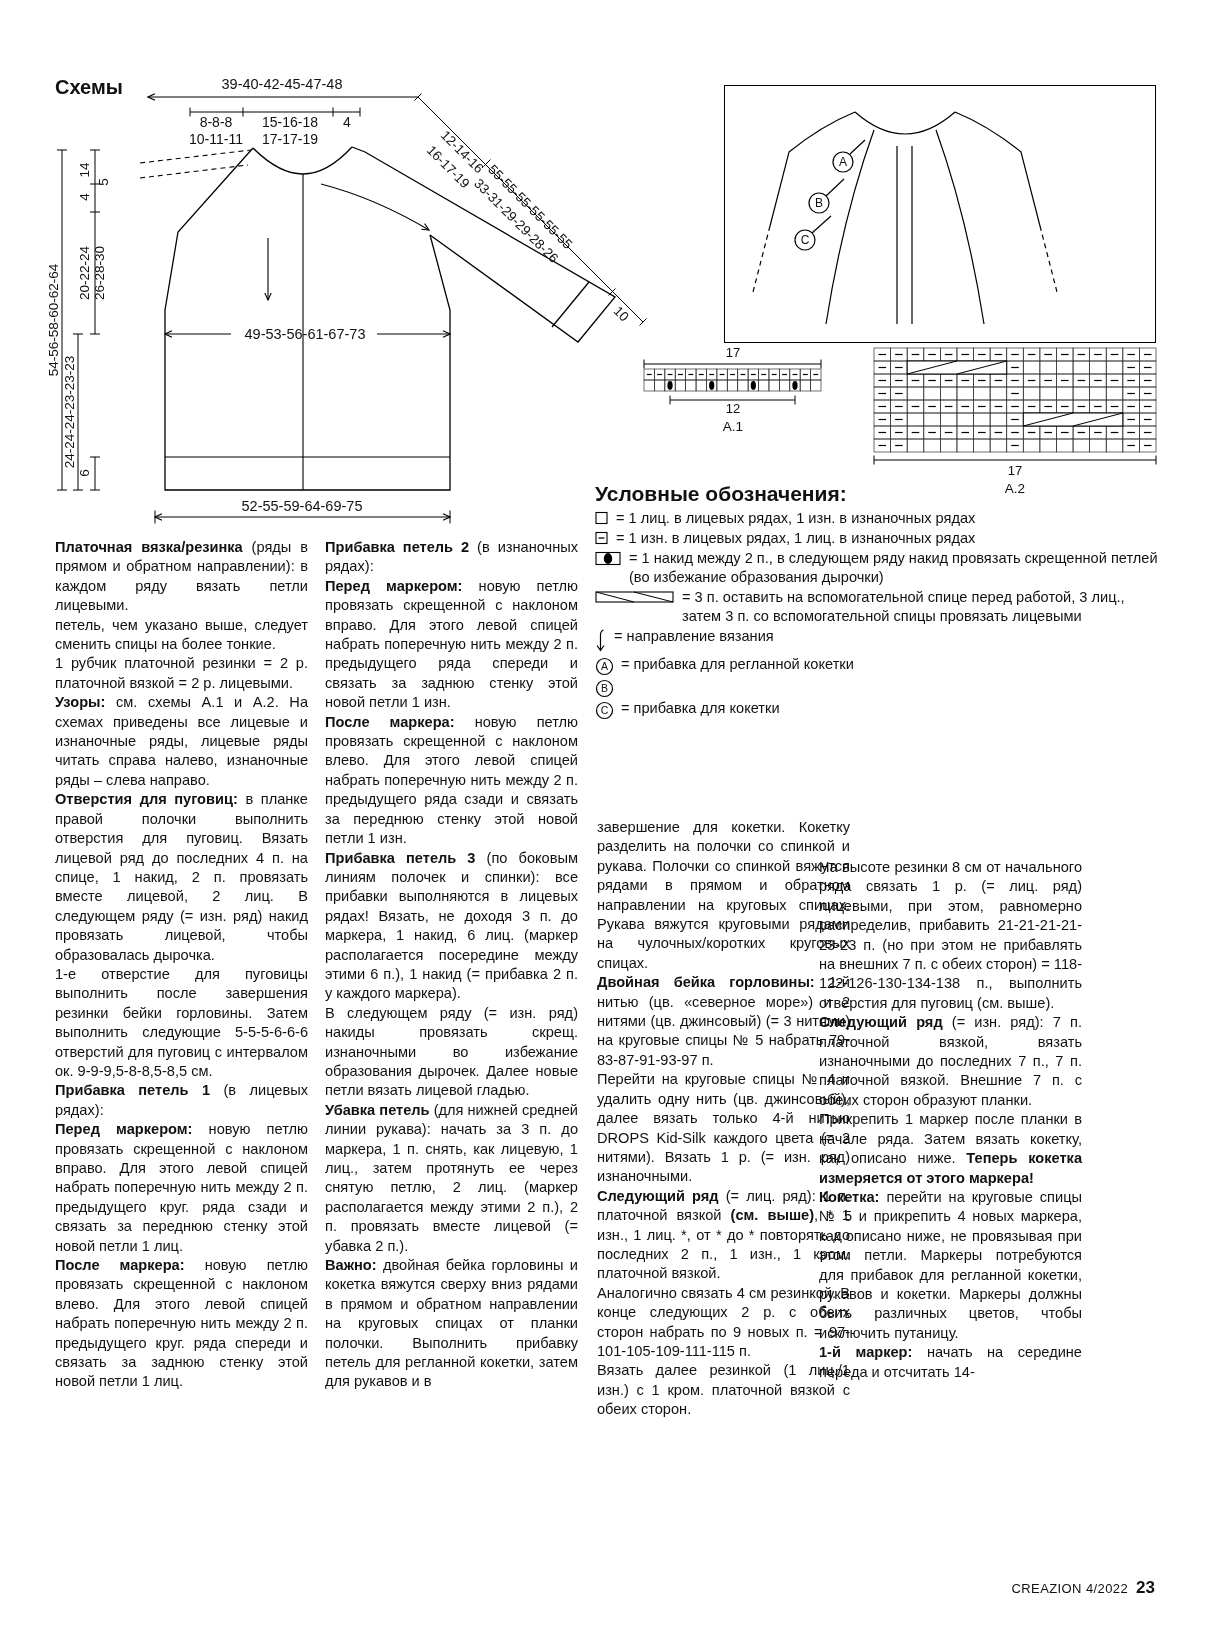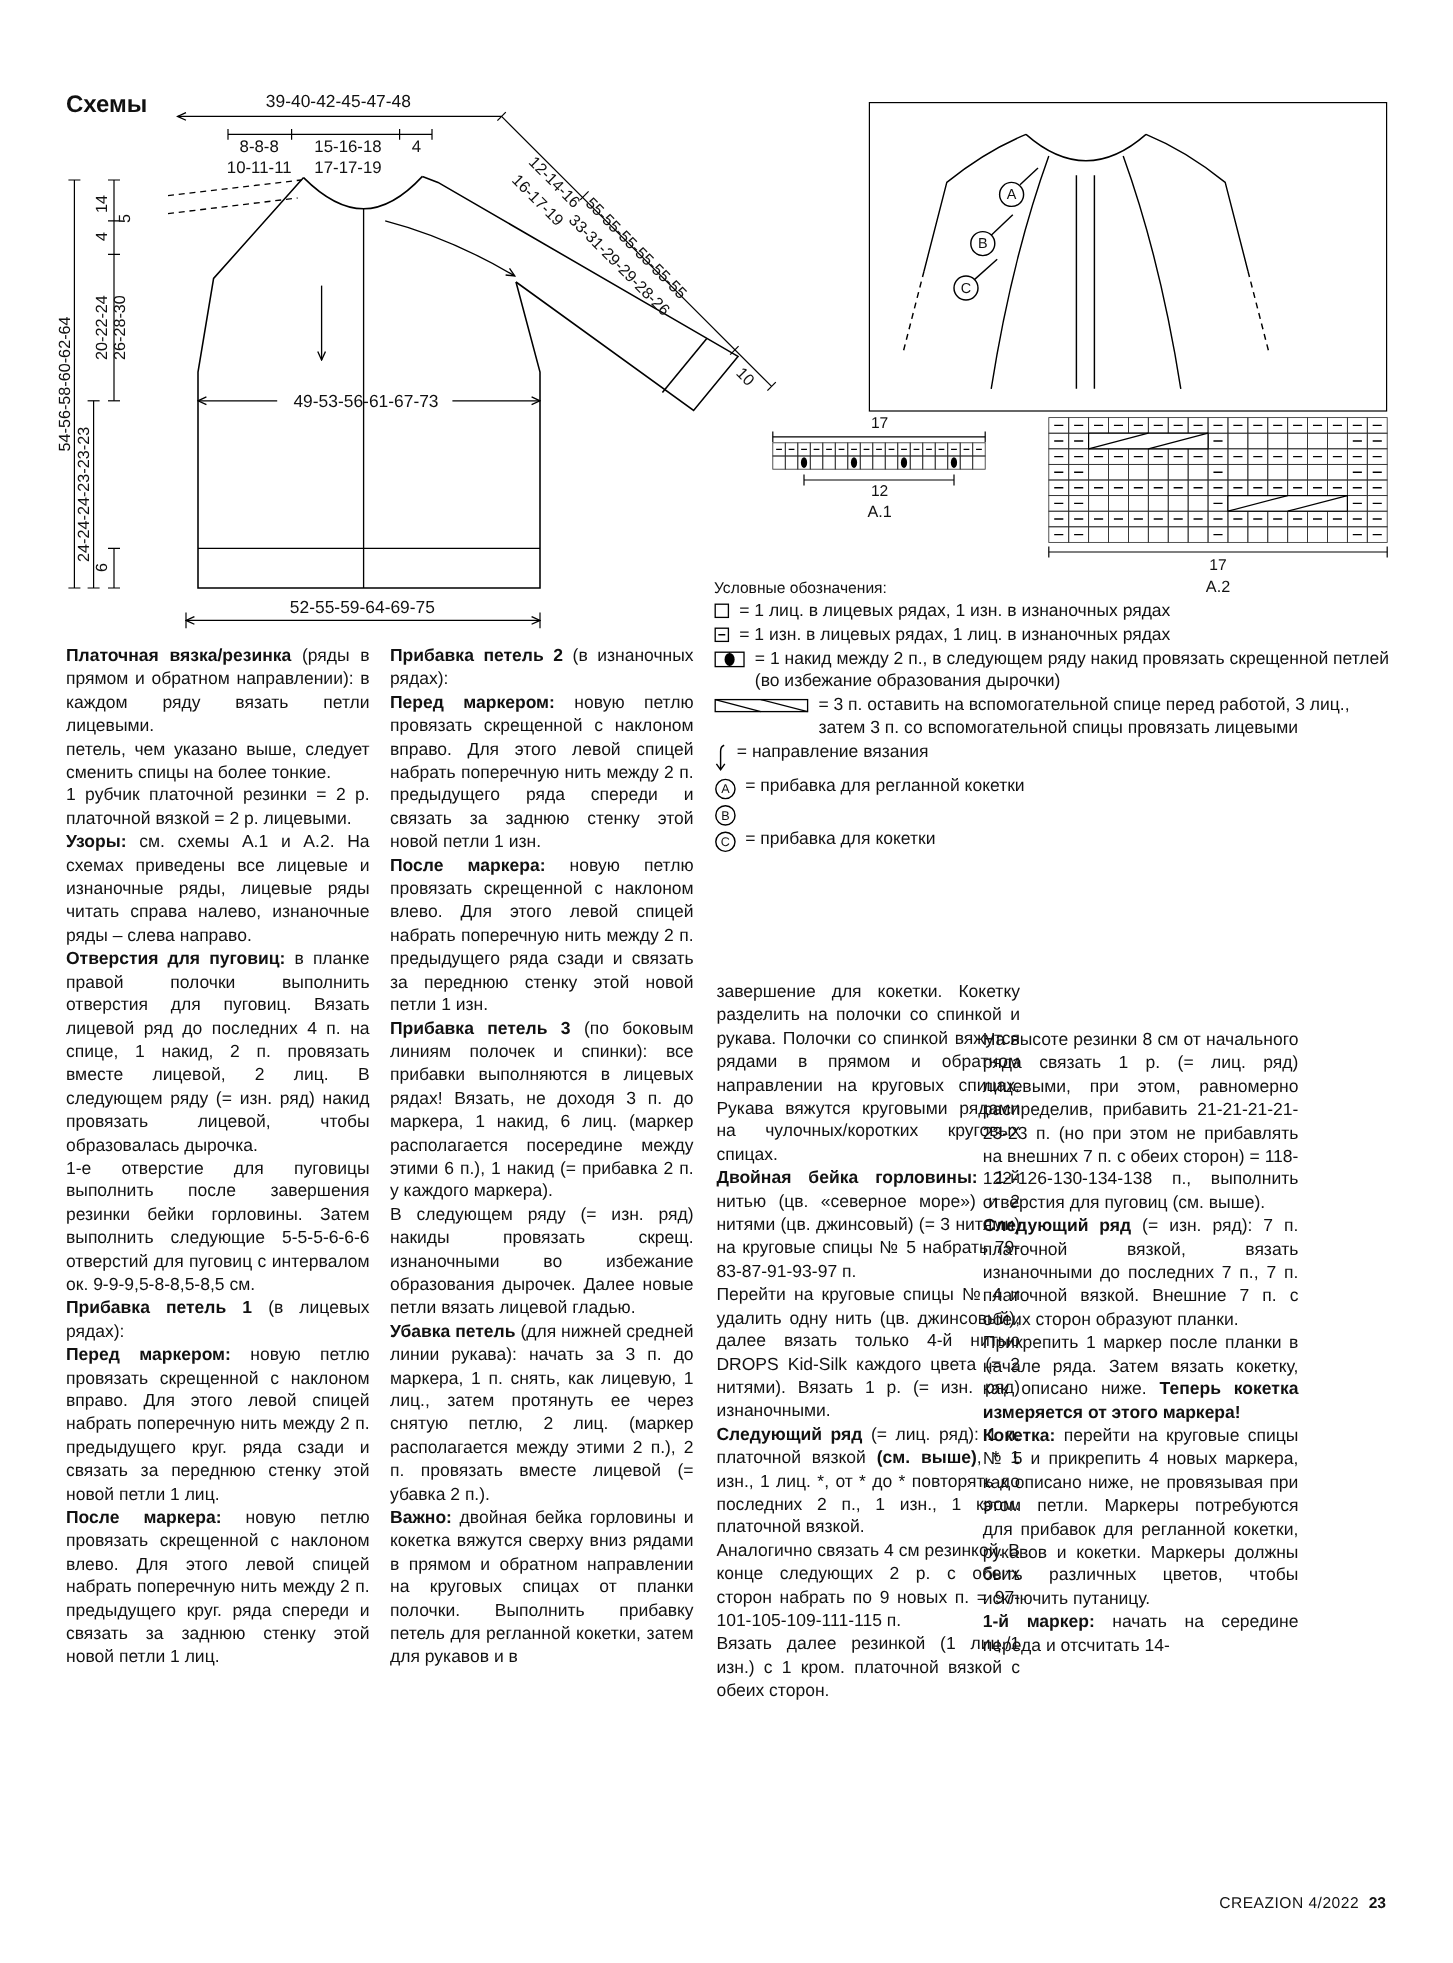--- a/index.html
+++ b/index.html
@@ -12,27 +12,27 @@
   }
   .abs { position:absolute; }
   .schemes-label { left:55px; top:76px; font-size:20px; font-weight:bold; }
   .col { width:253px; font-size:14.6px; line-height:19.4px; text-align:justify; hyphens:auto; overflow-wrap:break-word; }
   .col p.para { margin:0; }
   #col1 { left:55px;  top:538px; }
   #col2 { left:325px; top:538px; }
   #col3 { left:597px; top:818px; }
   #col4 { left:819px; top:818px; width:263px;margin-top:40px; }
   .legend { left:595px; top:482px; width:568px; }
-  .legend-title { font-size:13px; font-weight:normal; margin-bottom:3px; }
+  .legend-title { font-size:21px; font-weight:bold; margin-bottom:3px; }
   .legend-row { display:flex; gap:7px; font-size:14.6px; line-height:19px; margin-bottom:1px; align-items:flex-start; }
   .legend-sym { flex:0 0 auto; margin-top:2px; line-height:0; }
   .legend-text { flex:1 1 auto; }
   .yoke-box { left:724px; top:85px; width:432px; height:258px; border:1.4px solid #000; background:#fff; }
   .footer { right:56px; top:1578px; display:flex; align-items:center; gap:8px; font-size:13px; letter-spacing:0.4px; }
-  .footer .pg { font-size:13px; font-weight:bold; letter-spacing:0; }
+  .footer .pg { font-size:17px; font-weight:bold; letter-spacing:0; }
   svg text { font-family:"Liberation Sans","DejaVu Sans",sans-serif; fill:#111; }
   svg { display:block; }
 </style>
 </head>
 <body>
 
 <div class="abs schemes-label">Схемы</div>
 
 <svg class="abs" style="left:35px; top:70px;" width="655" height="458" viewBox="0 0 655 458">
   <defs>

